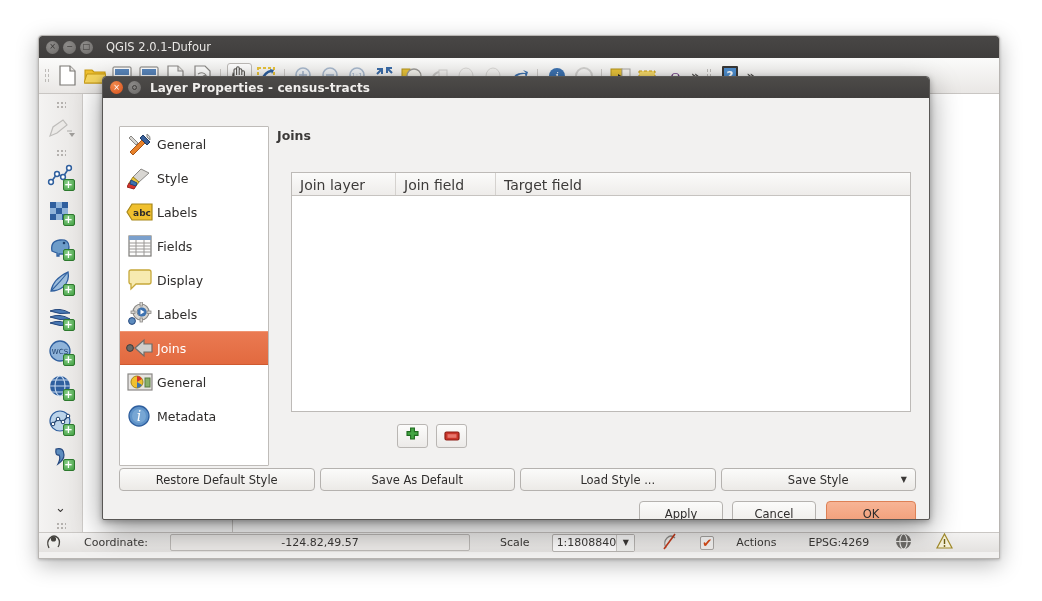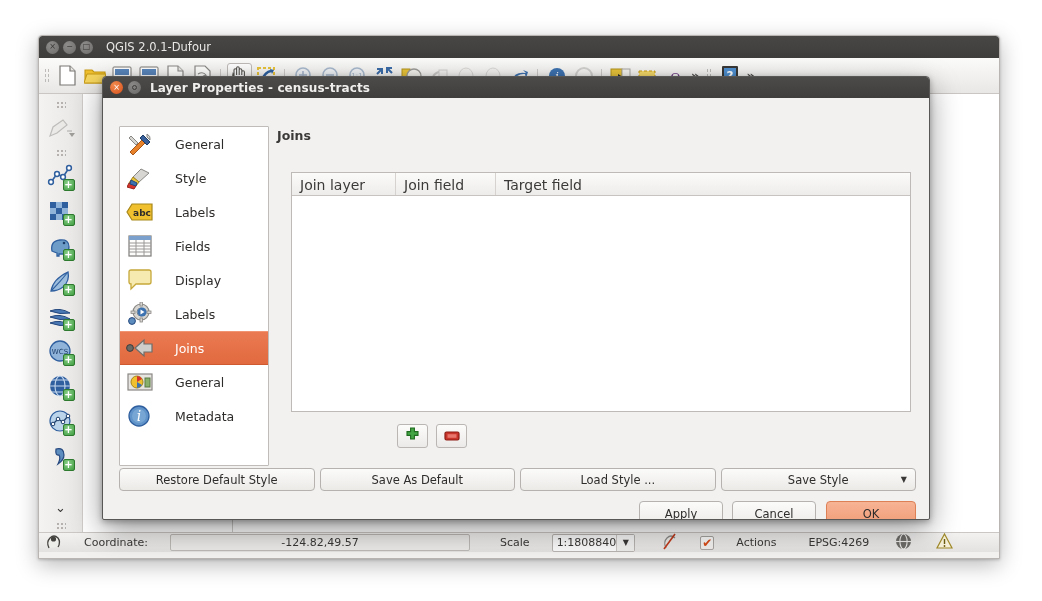--- a/index.html
+++ b/index.html
@@ -138,21 +138,21 @@
   
   .nav {
     position:absolute; left:16px; top:28px; width:150px; height:340px;
     background:#ffffff; border:1px solid #bfbcb9; border-radius:1px;
     overflow:hidden;
   }
   .nav-item {
     height:34px; display:flex; align-items:center; padding-left:5px;
     font-size:12.5px; color:#2e2c2b; cursor:default;
   }
-  .nav-item .ico { width:30px; height:28px; flex:0 0 auto; margin-right:20px;
+  .nav-item .ico { width:30px; height:28px; flex:0 0 auto; margin-right:2px;
                    display:flex;align-items:center;justify-content:center;}
   .nav-item.selected {
     background: linear-gradient(to bottom,#ea7a52,#e26a3f);
     color:#ffffff;
     border-top:1px solid #f09472; border-bottom:1px solid #cf5a30;
   }
 
   
   .pane-title { position:absolute; left:174px; top:30px; font-size:12.5px;
                 font-weight:bold; color:#3c3a39; }

